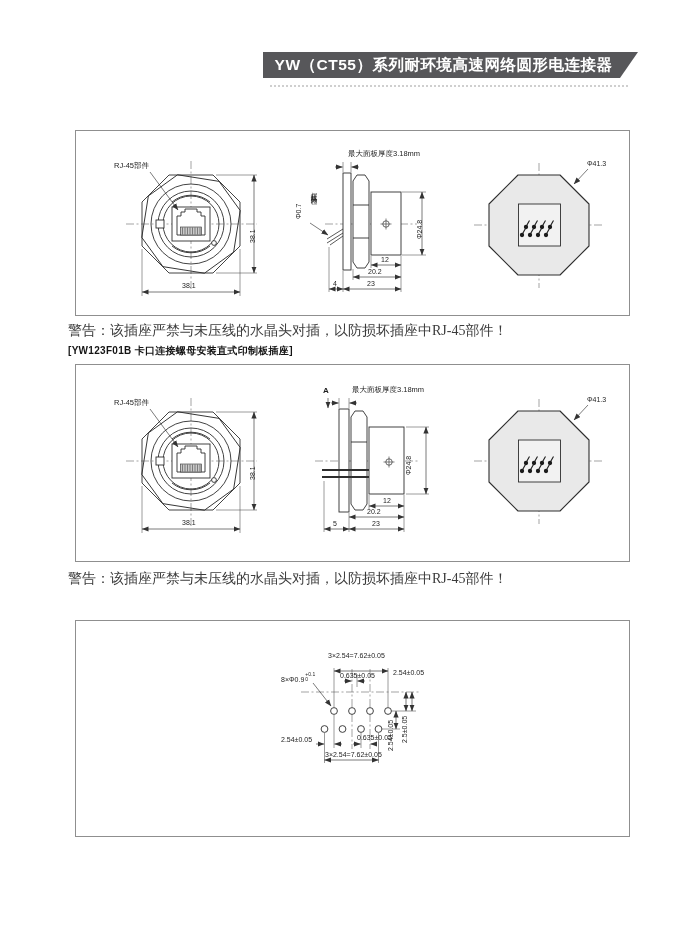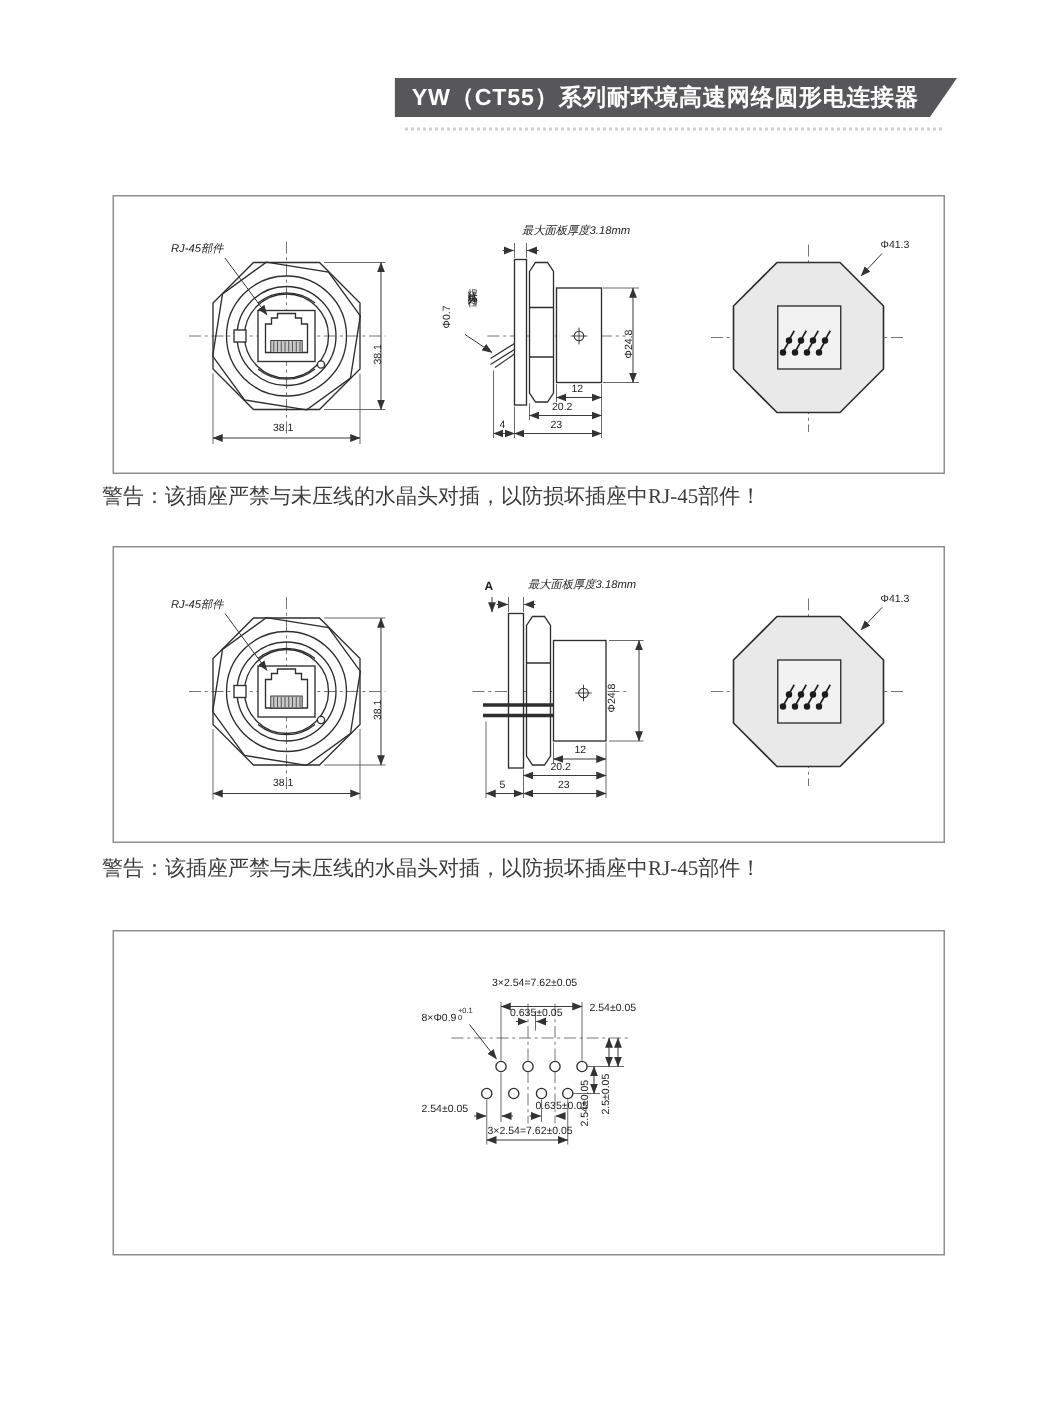--- a/index.html
+++ b/index.html
@@ -14,21 +14,21 @@
   .sec-title{position:absolute;left:68px;font-size:10px;font-weight:bold;color:#141414;letter-spacing:.3px;}
   .t1{top:114px}.t2{top:344px}.t3{top:592px}
   .frame{position:absolute;left:75px;width:553px;border:1px solid #8f8f8f;background:#fff;}
   .f1{top:130px;height:184px}.f2{top:364px;height:196px}.f3{top:620px;height:215px}
   .warn{position:absolute;left:68px;font-size:14px;color:#3b3b3b;font-family:"Liberation Serif",serif;}
   .w1{top:322px}.w2{top:570px}
   .frame svg{position:absolute;left:0;top:0;}
   .dim{position:absolute;font-size:7px;color:#1d1d1d;white-space:nowrap;line-height:8px;}
   .vdim{transform:rotate(-90deg);transform-origin:0 100%;}
   .cjkv{writing-mode:vertical-rl;text-orientation:upright;font-size:6.5px;letter-spacing:1.5px;line-height:7px;}
-  .note{font-size:7.5px;font-style:italic;}
+  .note{font-size:7.5px;}
   .bold{font-weight:bold;font-size:8px;}
   .tol{display:inline-block;vertical-align:1px;margin-left:1px;}
   .tol span{display:block;font-size:5px;line-height:4.6px;}
 </style>
 </head>
 <body>
 
 <div class="page">
 
   <div class="banner">
@@ -143,20 +143,21 @@
     <span class="dim vdim" style="left:348px;top:100px">Φ24.8</span>
     <span class="dim" style="left:305px;top:125px">12</span>
     <span class="dim" style="left:292px;top:137px">20.2</span>
     <span class="dim" style="left:257px;top:149px">4</span>
     <span class="dim" style="left:291px;top:149px">23</span>
     <span class="dim" style="left:511px;top:29px">Φ41.3</span>
   </div>
 
   <div class="warn w1">警告：该插座严禁与未压线的水晶头对插，以防损坏插座中RJ-45部件！</div>
 
+  <div class="sec-title t2">[YW123F01B 卡口连接螺母安装直式印制板插座]</div>
 
   <div class="frame f2">
     <svg width="553" height="196" viewBox="0 0 553 196">
       <defs>
         <marker id="a2" markerWidth="7" markerHeight="6" refX="6.5" refY="3" orient="auto-start-reverse" markerUnits="userSpaceOnUse">
           <path d="M0,0.4 L6.8,3 L0,5.6 Z" fill="#333"></path>
         </marker>
       </defs>
       <g stroke="#666" stroke-width="0.6" stroke-dasharray="8 2.5 2 2.5" fill="none">
         <line x1="50" y1="96" x2="181" y2="96"></line>

